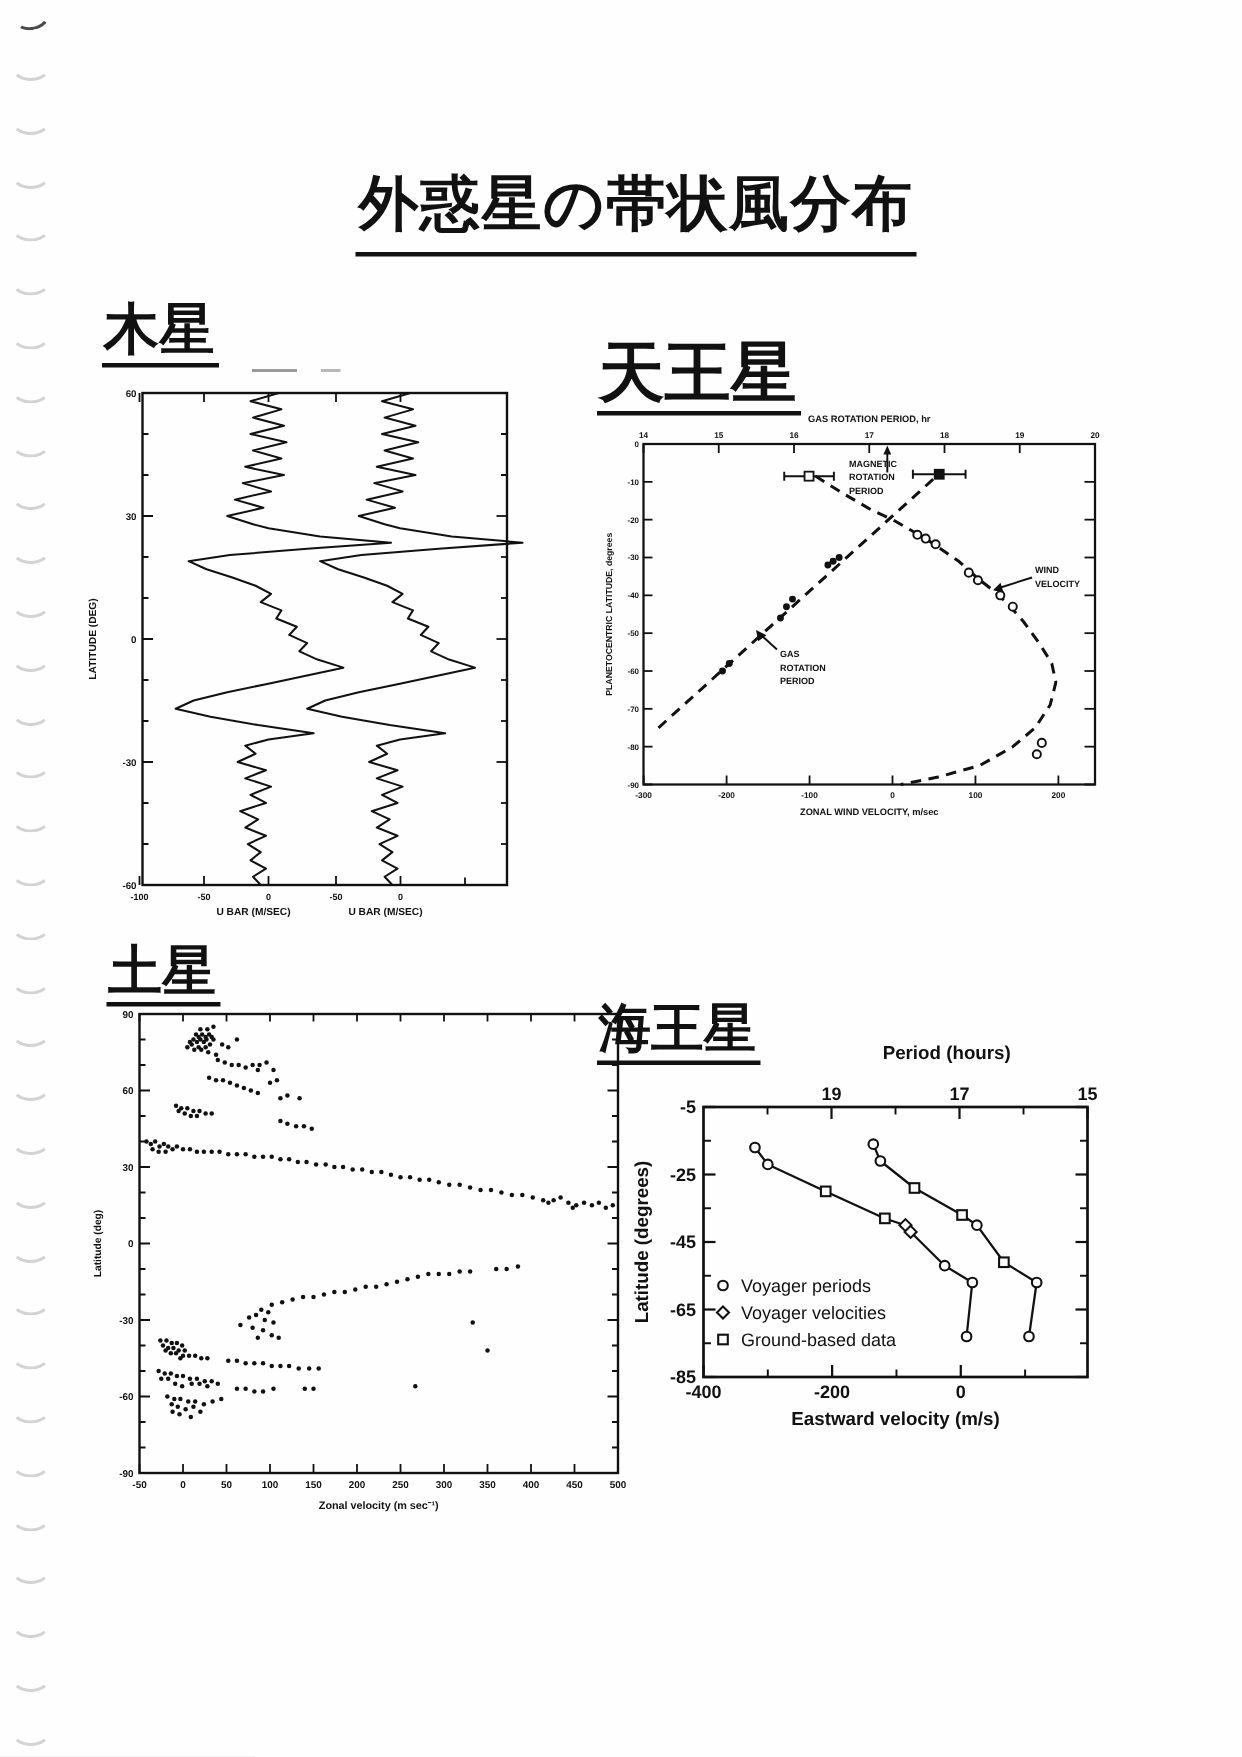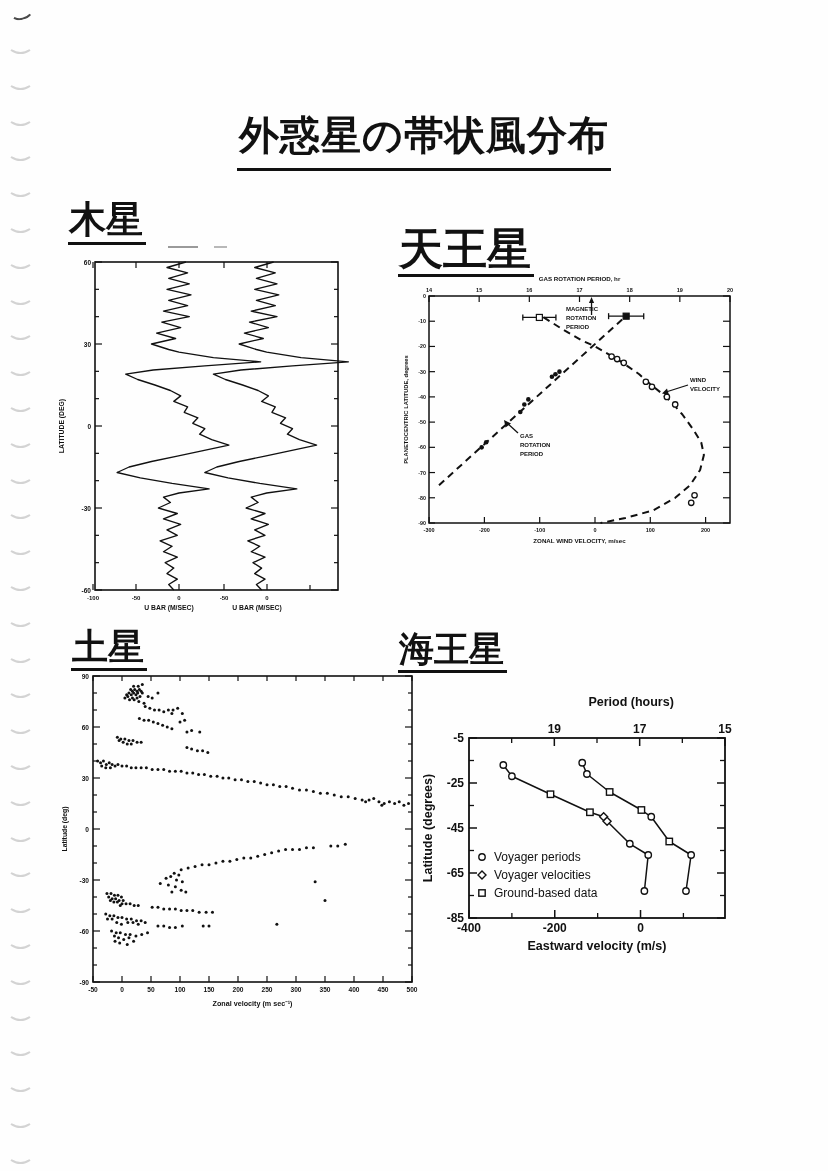--- a/index.html
+++ b/index.html
@@ -5,21 +5,21 @@
   html,body{margin:0;padding:0;background:#e8e8e8;}
   .page{position:relative;width:828px;height:1171px;background:#fefefe;overflow:hidden;
         font-family:"Liberation Sans",sans-serif;color:#111;}
   .title{position:absolute;left:237px;top:108px;font-size:40px;font-weight:bold;
          border-bottom:3px solid #111;padding:0 2px 5px 2px;letter-spacing:1px;white-space:nowrap;}
   .hdr{position:absolute;font-weight:bold;border-bottom:3px solid #111;padding:0 3px 2px 1px;
        line-height:1.05;white-space:nowrap;}
   #hdr-jupiter{left:68px;top:201px;font-size:37px;}
   #hdr-uranus{left:398px;top:226px;font-size:44px;}
   #hdr-saturn{left:71px;top:628px;font-size:36px;}
-  #hdr-neptune{left:398px;top:631px;font-size:35px;}
+  #hdr-neptune{left:398px;top:668px;font-size:35px;}
   svg.chart{position:absolute;}
   svg text{font-family:"Liberation Sans",sans-serif;fill:#111;}
   .hole{position:absolute;left:7px;width:23px;height:17px;border:2px solid transparent;
         border-bottom-color:#b7b7b7;border-radius:50%;opacity:.6;}
   .artifact{position:absolute;background:#9a9a9a;}
   .corner-mark{position:absolute;left:9px;top:2px;width:20px;height:14px;border:2px solid transparent;
         border-bottom-color:#4a4a4a;border-radius:50%;transform:rotate(-12deg);}
 </style>
 </head>
 <body>

